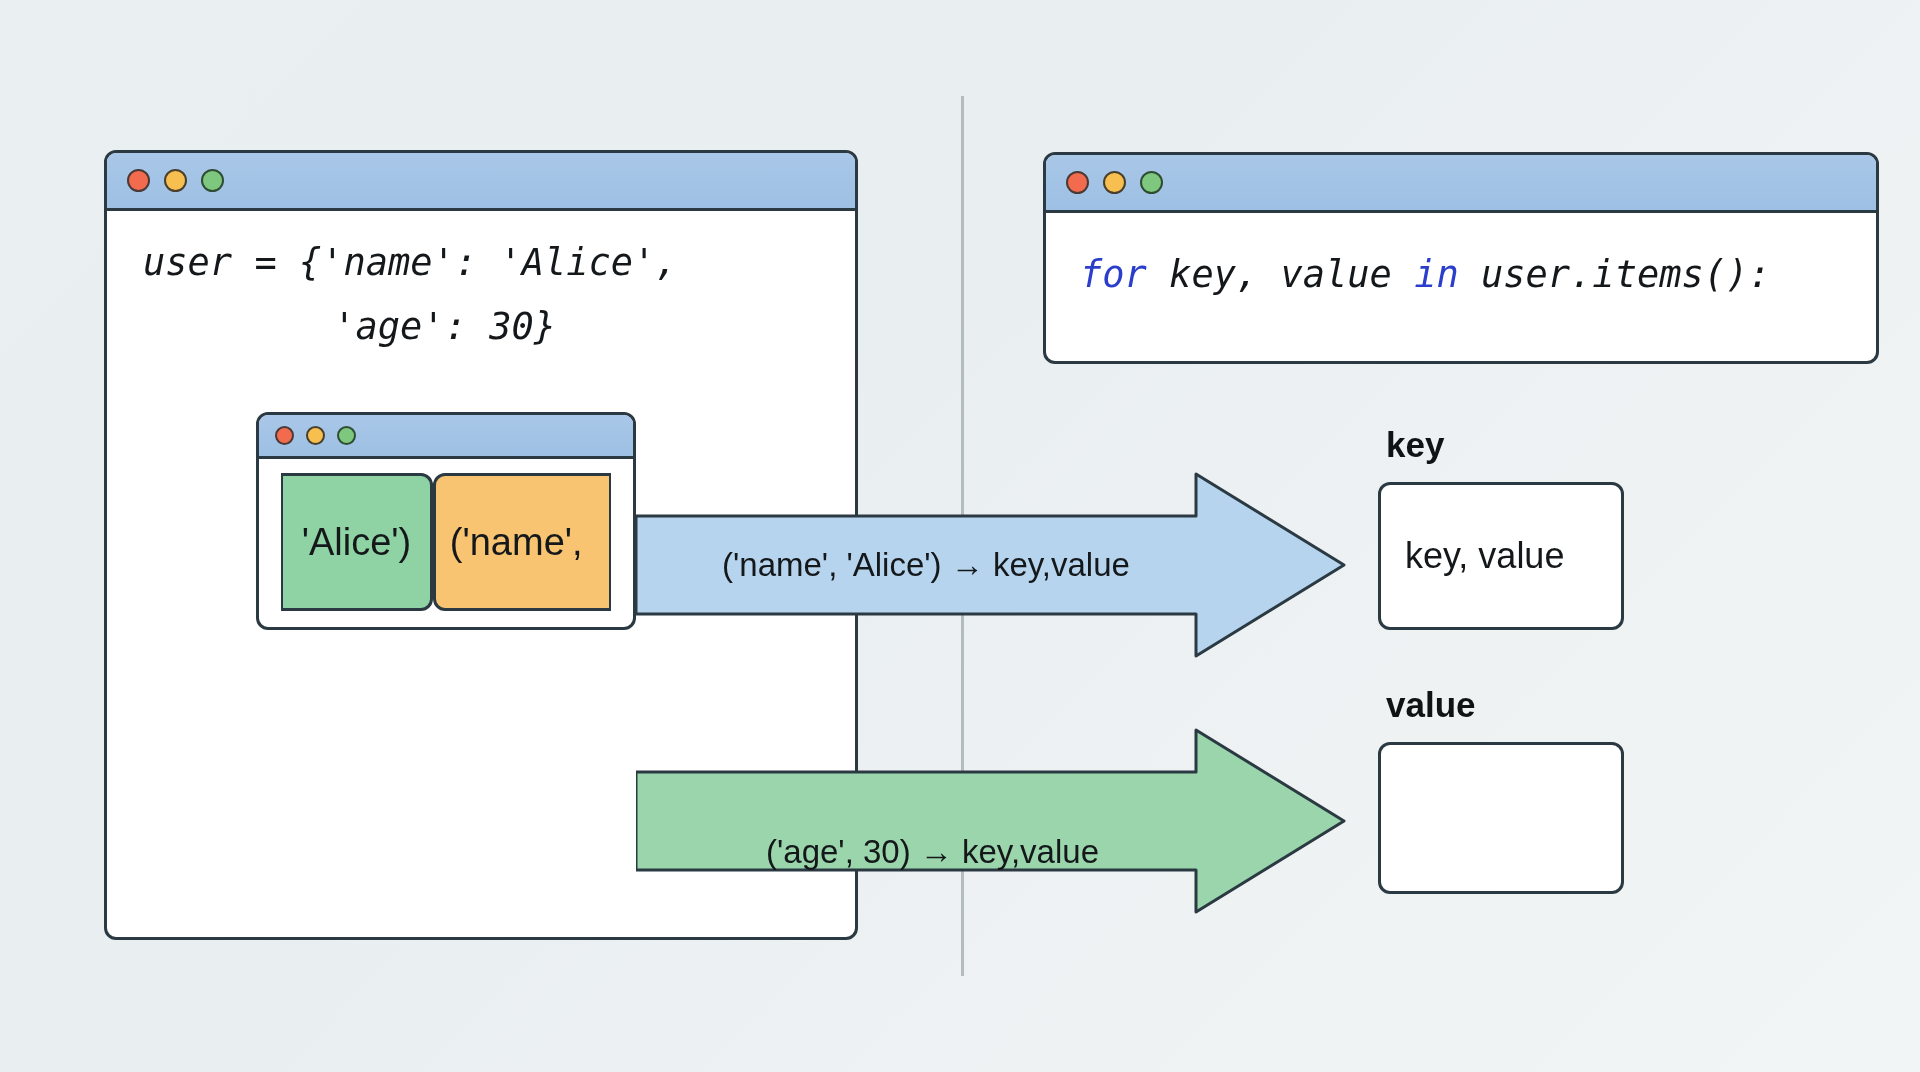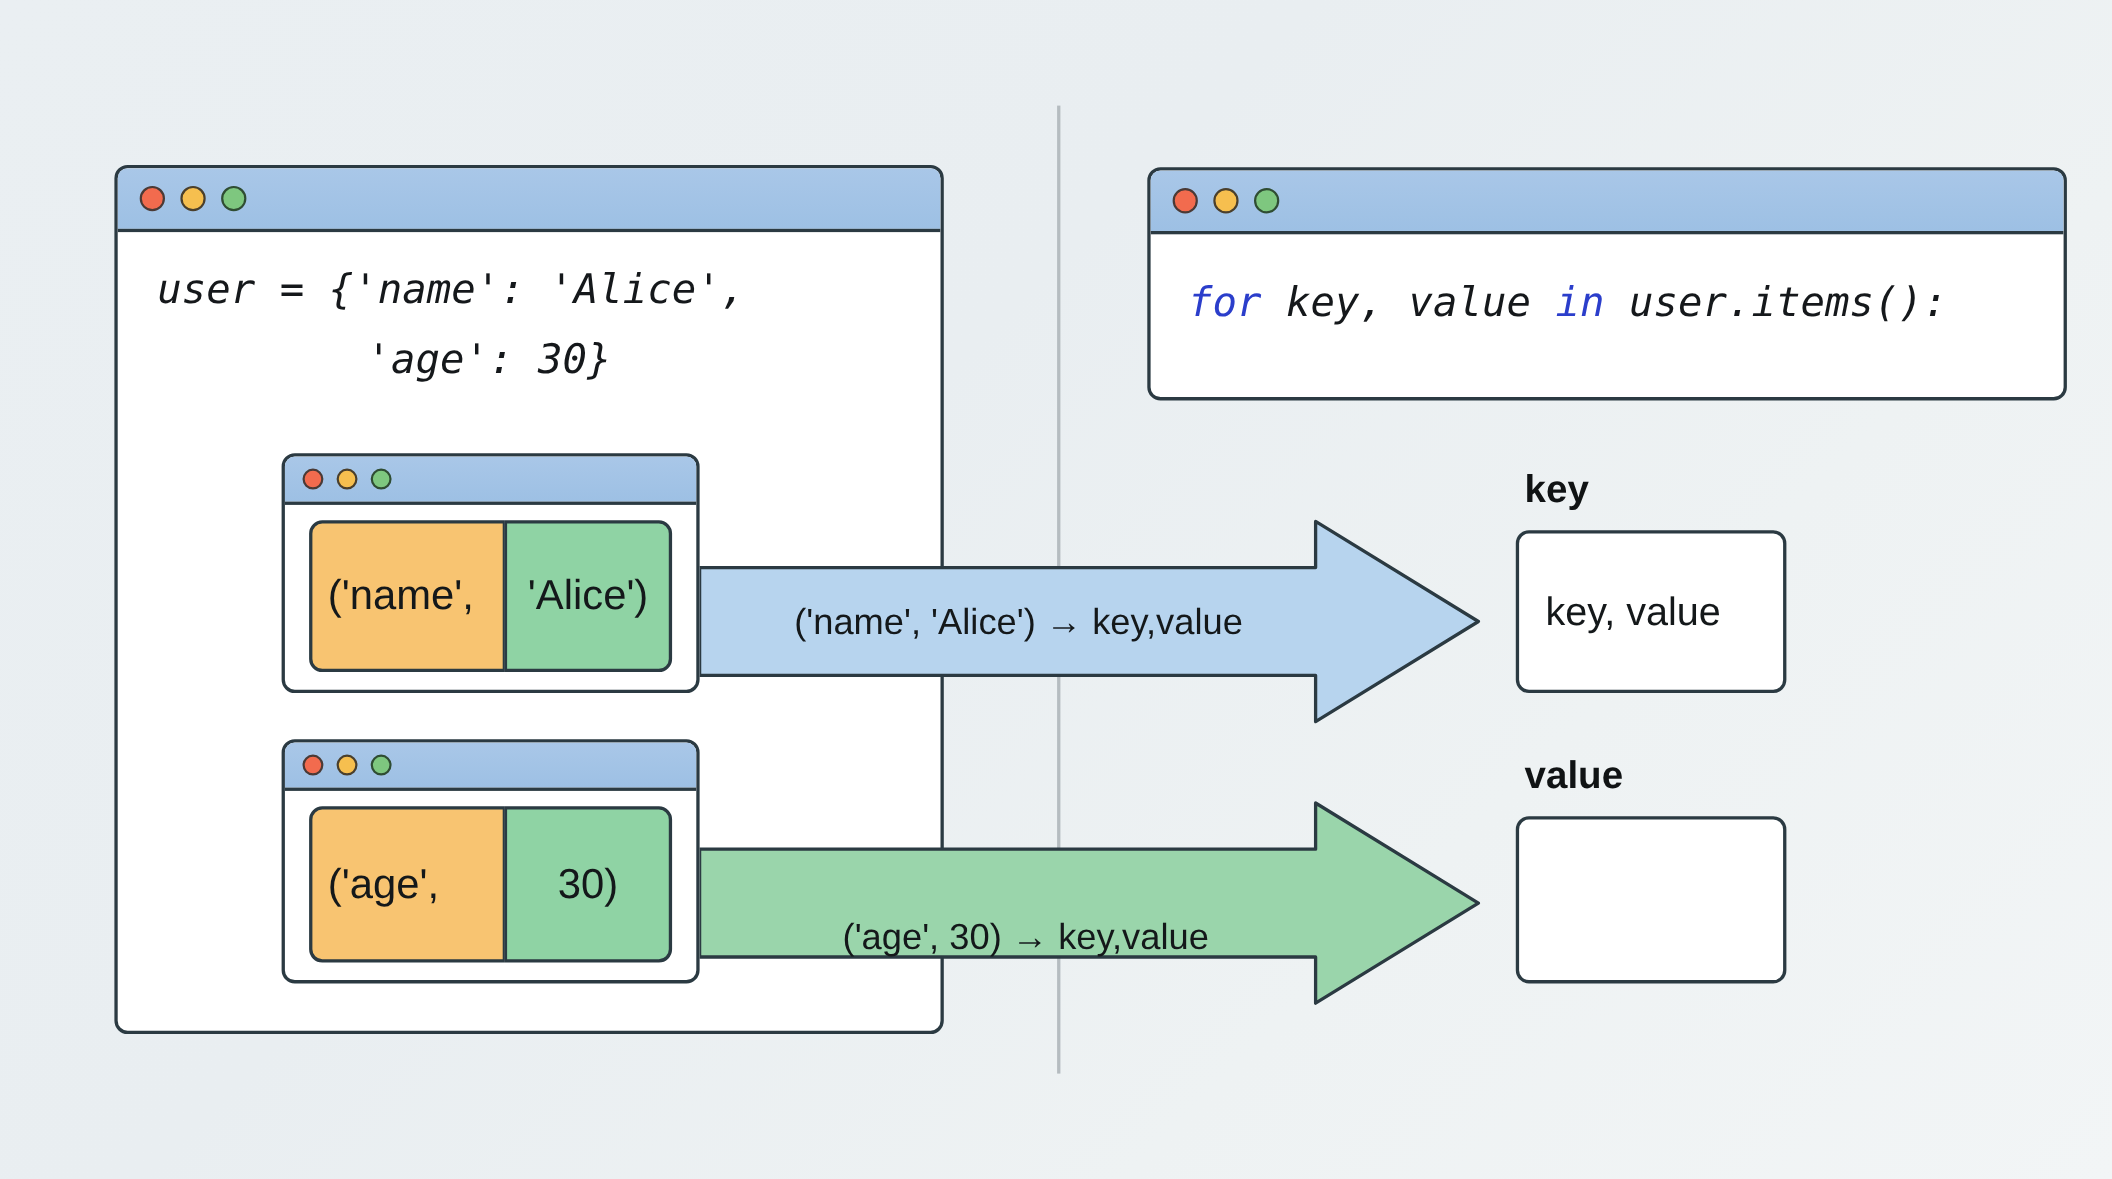--- a/index.html
+++ b/index.html
@@ -190,36 +190,25 @@
     <div class="codeline" style="left:48px; top:152px;">        'age': 30}</div>
   </div>
 
   <div class="tuple-win" id="tuple-window-1">
     <div class="tuple-titlebar">
       <span class="dot red"></span>
       <span class="dot yellow"></span>
       <span class="dot green"></span>
     </div>
     <div class="tuple-pair">
+      <div class="cell valcell">'Alice')</div>
       <div class="cell keycell">('name',</div>
-      <div class="cell valcell">'Alice')</div>
-    </div>
-  </div>
-
-  <div class="tuple-win" id="tuple-window-2">
-    <div class="tuple-titlebar">
-      <span class="dot red"></span>
-      <span class="dot yellow"></span>
-      <span class="dot green"></span>
-    </div>
-    <div class="tuple-pair">
-      <div class="cell keycell">('age',</div>
-      <div class="cell valcell">30)</div>
-    </div>
-  </div>
+    </div>
+  </div>
+
 
   <div class="win" id="right-code-window">
     <div class="titlebar" id="right-titlebar">
       <span class="dot red"></span>
       <span class="dot yellow"></span>
       <span class="dot green"></span>
     </div>
     <div class="codeline" style="left:34px; top:98px;"><span class="kw">for</span><span> key, value </span><span class="kw">in</span><span> user.items():</span></div>
   </div>
 

